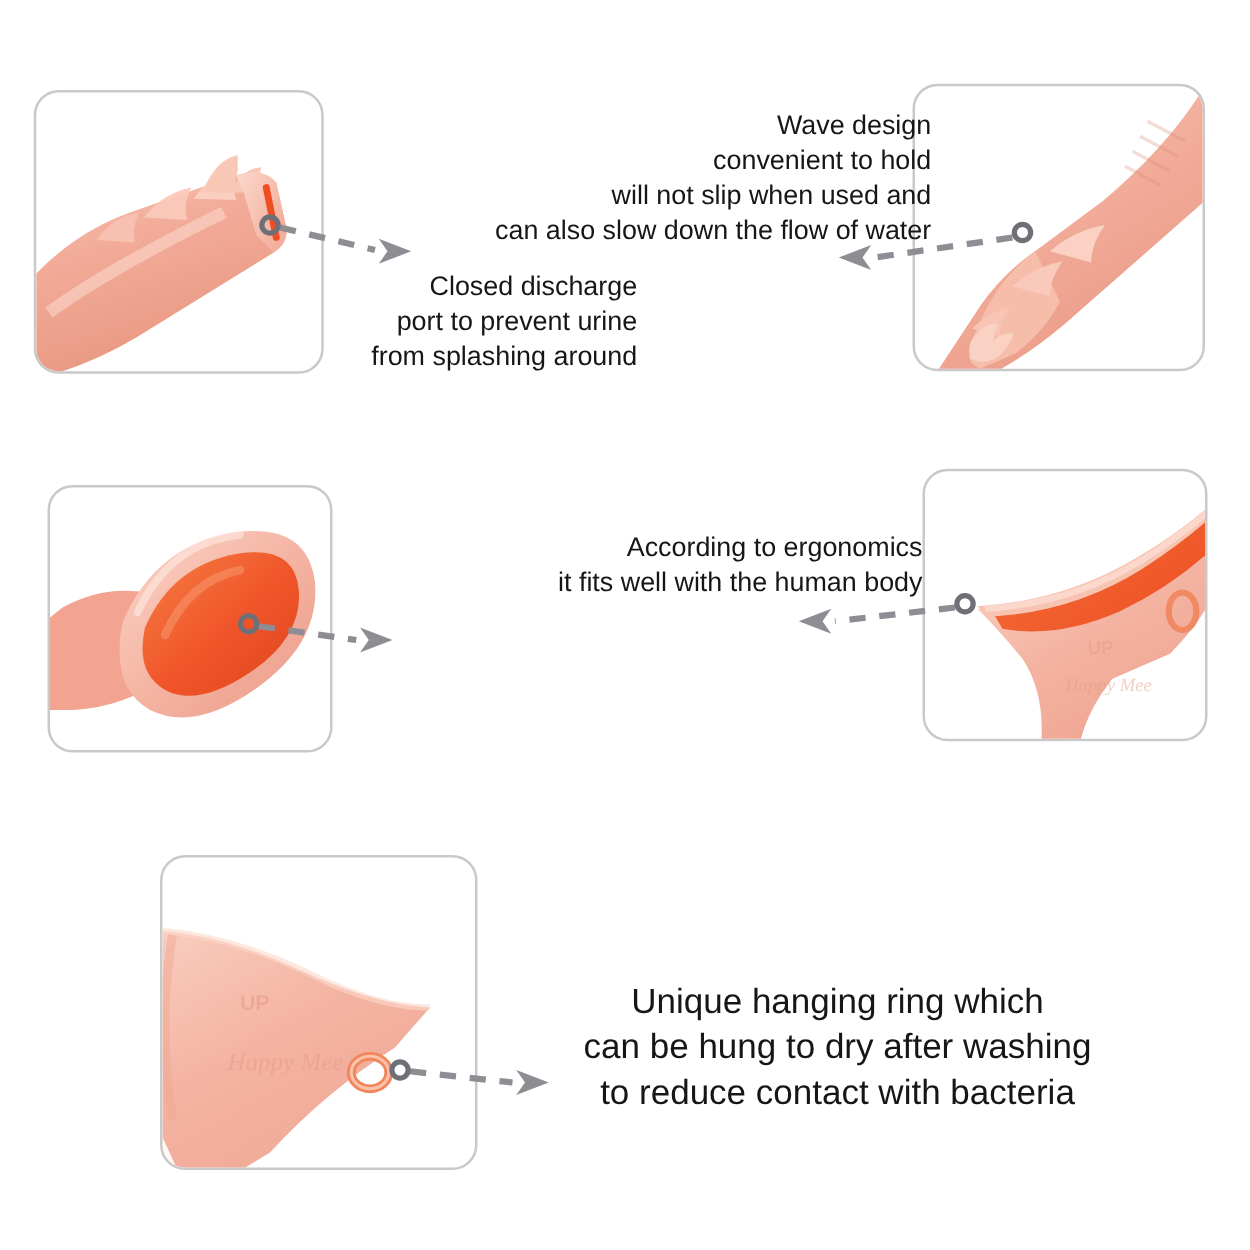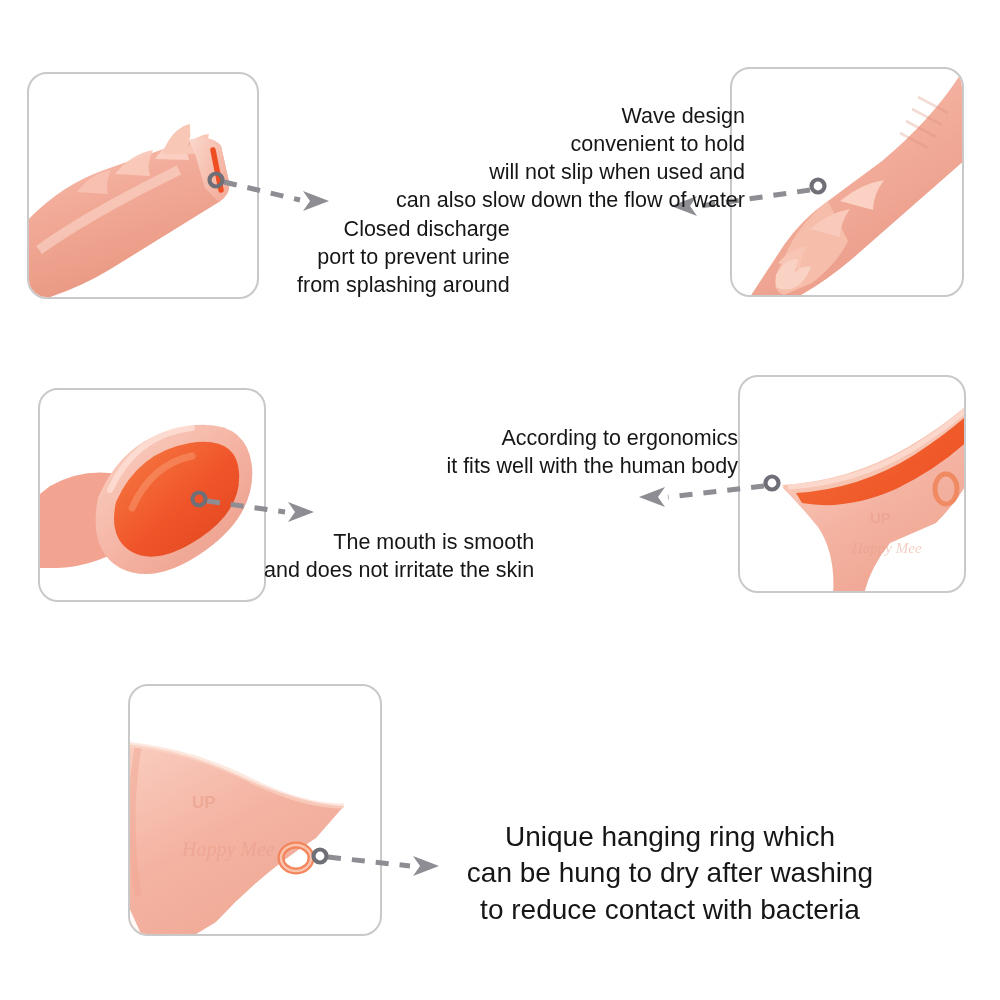--- a/index.html
+++ b/index.html
@@ -279,28 +279,26 @@
         <path d="M 328 857 L 410 866" class="dash"></path>
         <circle cx="320" cy="856" r="6.5" class="marker-ring"></circle>
         <path d="M 439 866 L 413 856 L 420 866 L 413 876 Z" class="arrow-head"></path>
       </svg>
     </div>
 
   <div class="callout small align-left" id="callout-0" style="left: 297px; top: 216px;">Closed discharge
 port to prevent urine
 from splashing around</div>
 
-  <div class="callout small align-right" id="callout-1" style="left: 275px; top: 87px; width: 470px; margin-top: 16px;">Wave design
+  <div class="callout small align-right" id="callout-1" style="left: 275px; top: 87px; width: 470px;">Wave design
 convenient to hold
 will not slip when used and
 can also slow down the flow of water</div>
 
-  <div class="callout small align-left" id="callout-2" style="left: 264px; top: 529px;">The mouth is smooth
-and does not irritate the skin</div>
 
   <div class="callout small align-right" id="callout-3" style="left: 328px; top: 425px; width: 410px;">According to ergonomics
 it fits well with the human body</div>
 
-  <div class="callout big align-center" id="callout-4" style="left: 440px; top: 783px; width: 460px; margin-top: 36px;">Unique hanging ring which
+  <div class="callout big align-center" id="callout-4" style="left: 440px; top: 783px; width: 460px;">Unique hanging ring which
 can be hung to dry after washing
 to reduce contact with bacteria</div>
 
 </div>
 
 </body></html>

